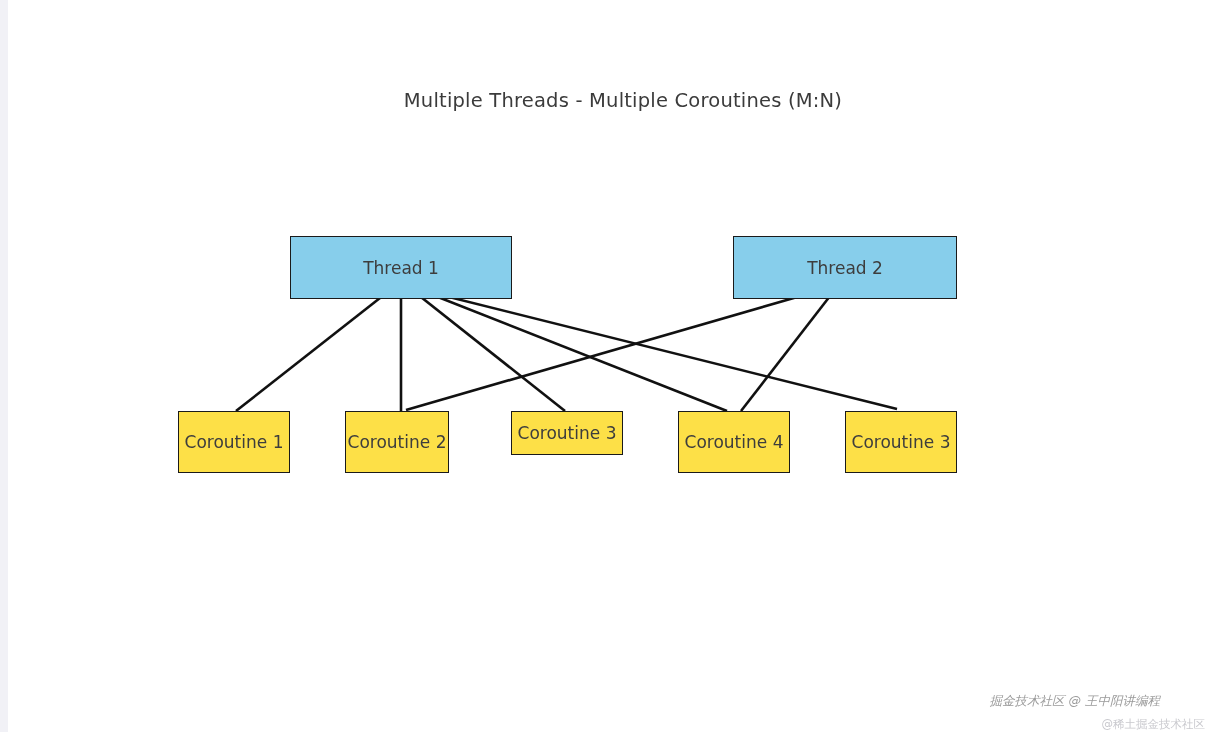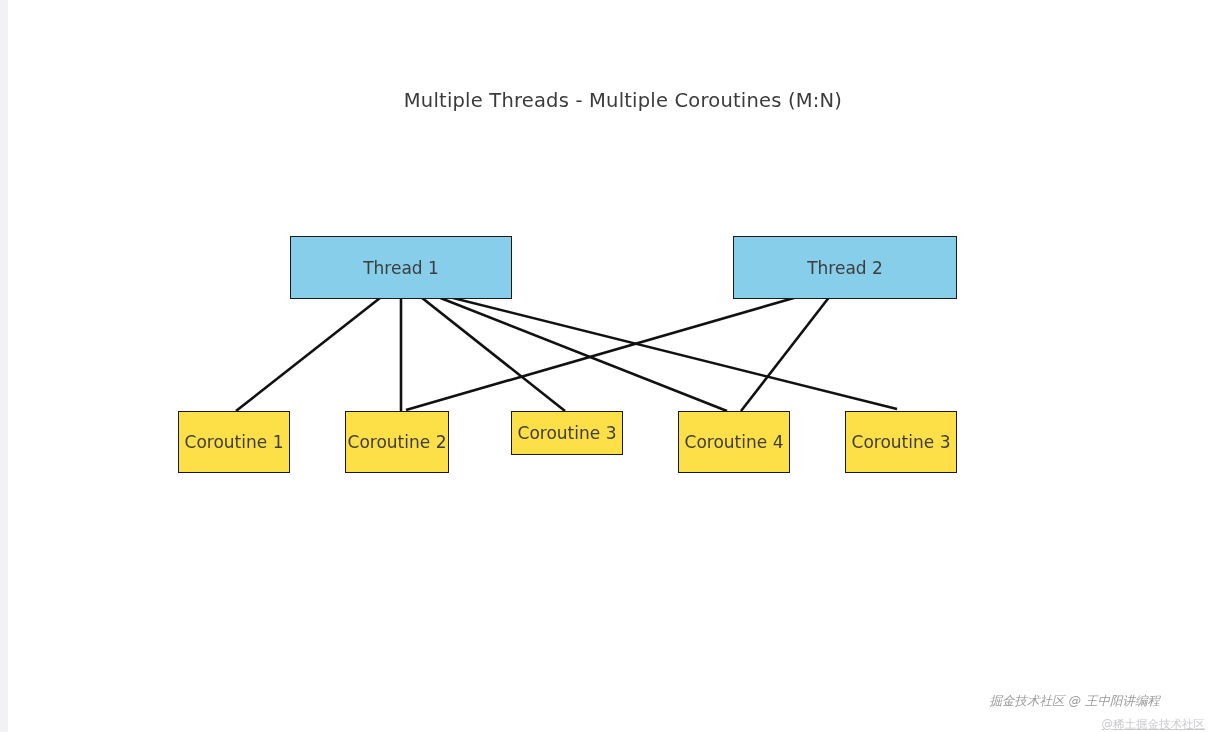--- a/index.html
+++ b/index.html
@@ -36,21 +36,21 @@
     white-space:nowrap;
   }
   .node.thread{background:#87CEEB;margin-top:16px;}
   .node.coroutine{background:#fde047;}
   .wm1{
     position:absolute;top:693px;right:51px;
     font-size:12.5px;color:#9b9b9b;font-style:italic;
   }
   .wm2{
     position:absolute;top:717px;right:6px;
-    font-size:11.5px;color:#c9c9ce;text-decoration:underline;
+    font-size:11.5px;color:#c9c9ce;
   }
 </style>
 </head>
 <body>
 
 <div class="canvas">
   <div class="left-strip"></div>
 
   <div class="diagram-title">Multiple Threads - Multiple Coroutines (M:N)</div>
 

